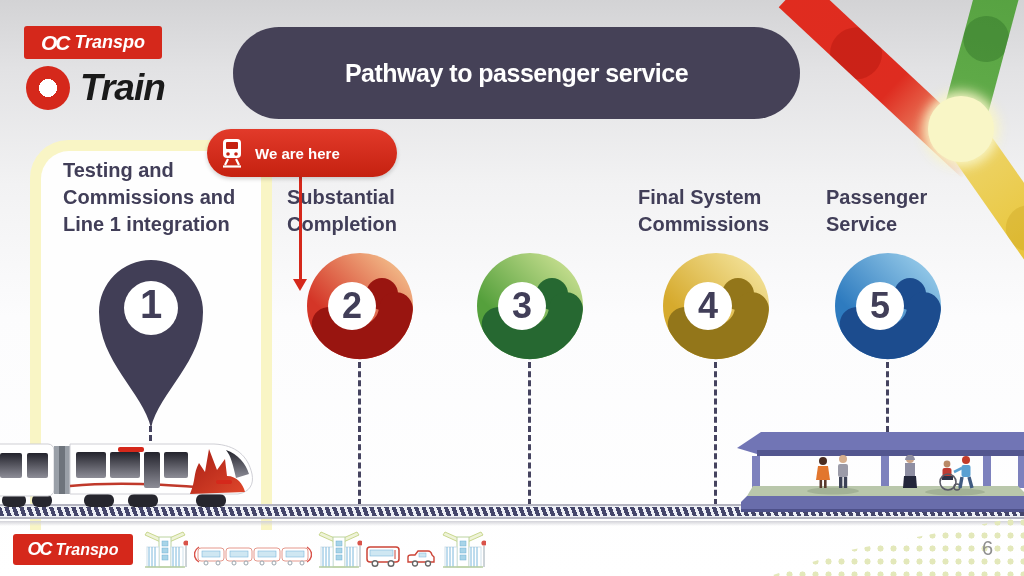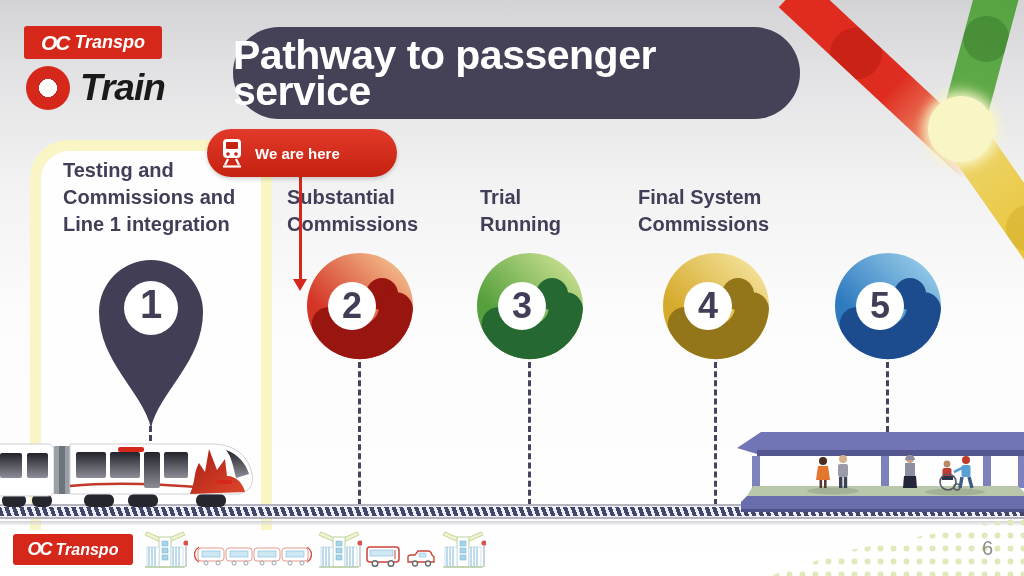--- a/index.html
+++ b/index.html
@@ -25,21 +25,21 @@
     border-radius:3px;display:flex;align-items:center;justify-content:center;color:#fff;font-style:italic;}
   .oc-mark{font-weight:900;font-size:21px;letter-spacing:-2px;margin-right:6px;}
   .oc-word{font-weight:bold;font-size:18px;}
   .otrain{position:absolute;left:26px;top:66px;display:flex;align-items:center;gap:8px;}
   .otrain-ring{width:44px;height:44px;border-radius:50%;
     background:radial-gradient(circle,#ffffff 0 9px,var(--red,#d5281b) 9px);}
   .otrain-word{color:#1a1a1a;font-weight:bold;font-style:italic;font-size:37px;letter-spacing:-1px;margin-left:2px;}
   
   .title-pill{position:absolute;left:233px;top:27px;width:567px;height:92px;background:#454157;
     border-radius:46px;display:flex;flex-direction:column;align-items:center;justify-content:center;color:#fff;}
-  .title-main{font-size:41px;font-weight:bold;letter-spacing:-.5px;line-height:36px;}
+  .title-main{font-size:25px;font-weight:bold;letter-spacing:-.5px;line-height:36px;}
   .title-sub{font-size:20px;line-height:26px;}
   
   .hl-box{position:absolute;left:30px;top:140px;width:242px;height:390px;background:var(--highlight,#f9f5c5);
     border-radius:38px 38px 0 0;}
   .hl-inner{position:absolute;left:41px;top:151px;width:220px;height:379px;background:#fefefe;
     border-radius:28px 28px 0 0;}
   
   .lbl{position:absolute;font-weight:bold;font-size:20px;line-height:27px;color:var(--navy,#413e58);text-align:left;}
   .lbl1{left:63px;top:157px;width:176px;}
   .lbl2{left:287px;top:184px;width:146px;}
@@ -123,23 +123,23 @@
   <div class="otrain">
     <div class="otrain-ring"></div>
     <span class="otrain-word">Train</span>
   </div>
 
   <div class="title-pill">
     <div class="title-main">Pathway to passenger service</div>
   </div>
 
   <div class="lbl lbl1">Testing and Commissions and Line 1 integration</div>
-  <div class="lbl lbl2">Substantial Commissions</div>
-  <div class="lbl lbl3">Trial Running</div>
+  <div class="lbl lbl2">Substantial Completion</div>
   <div class="lbl lbl4">Final System Commissions</div>
+  <div class="lbl lbl5">Passenger Service</div>
 
   <div class="conn conn1"></div>
   <div class="conn conn2"></div>
   <div class="conn conn3"></div>
   <div class="conn conn4"></div>
   <div class="conn conn5"></div>
 
   <div class="pin" style="--pin: #413e56;">
     <svg viewBox="0 0 106 192" width="106" height="192">
       <path d="M53,188 C45,152 1,122 1,72 A52,52 0 1 1 105,72 C105,122 61,152 53,188 Z" style="fill:var(--pin,#413e56)"></path>

